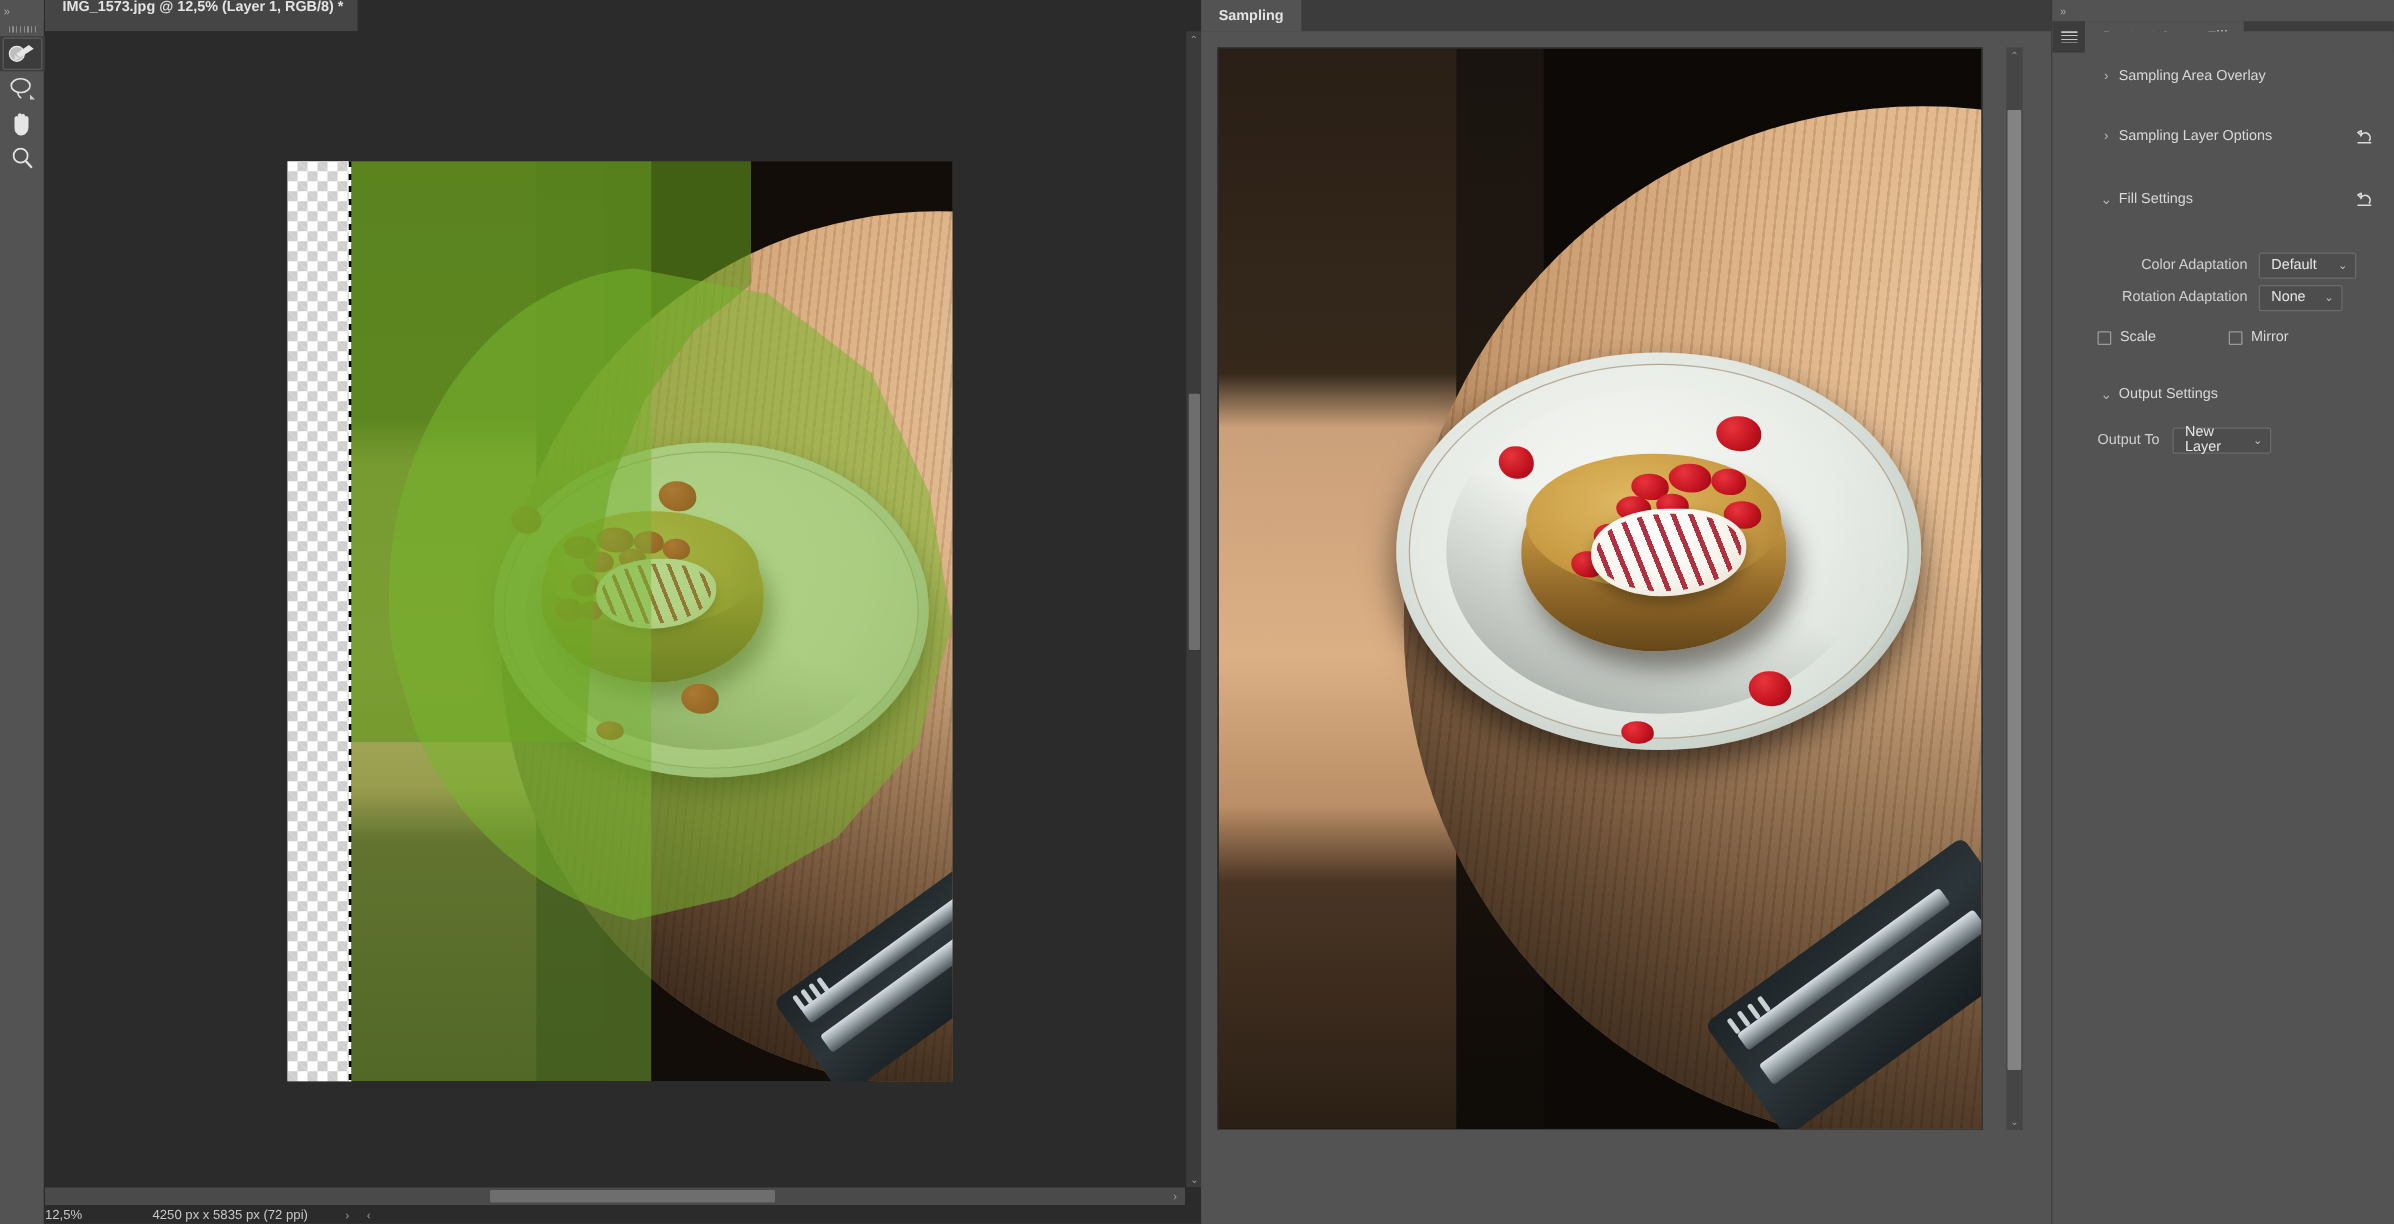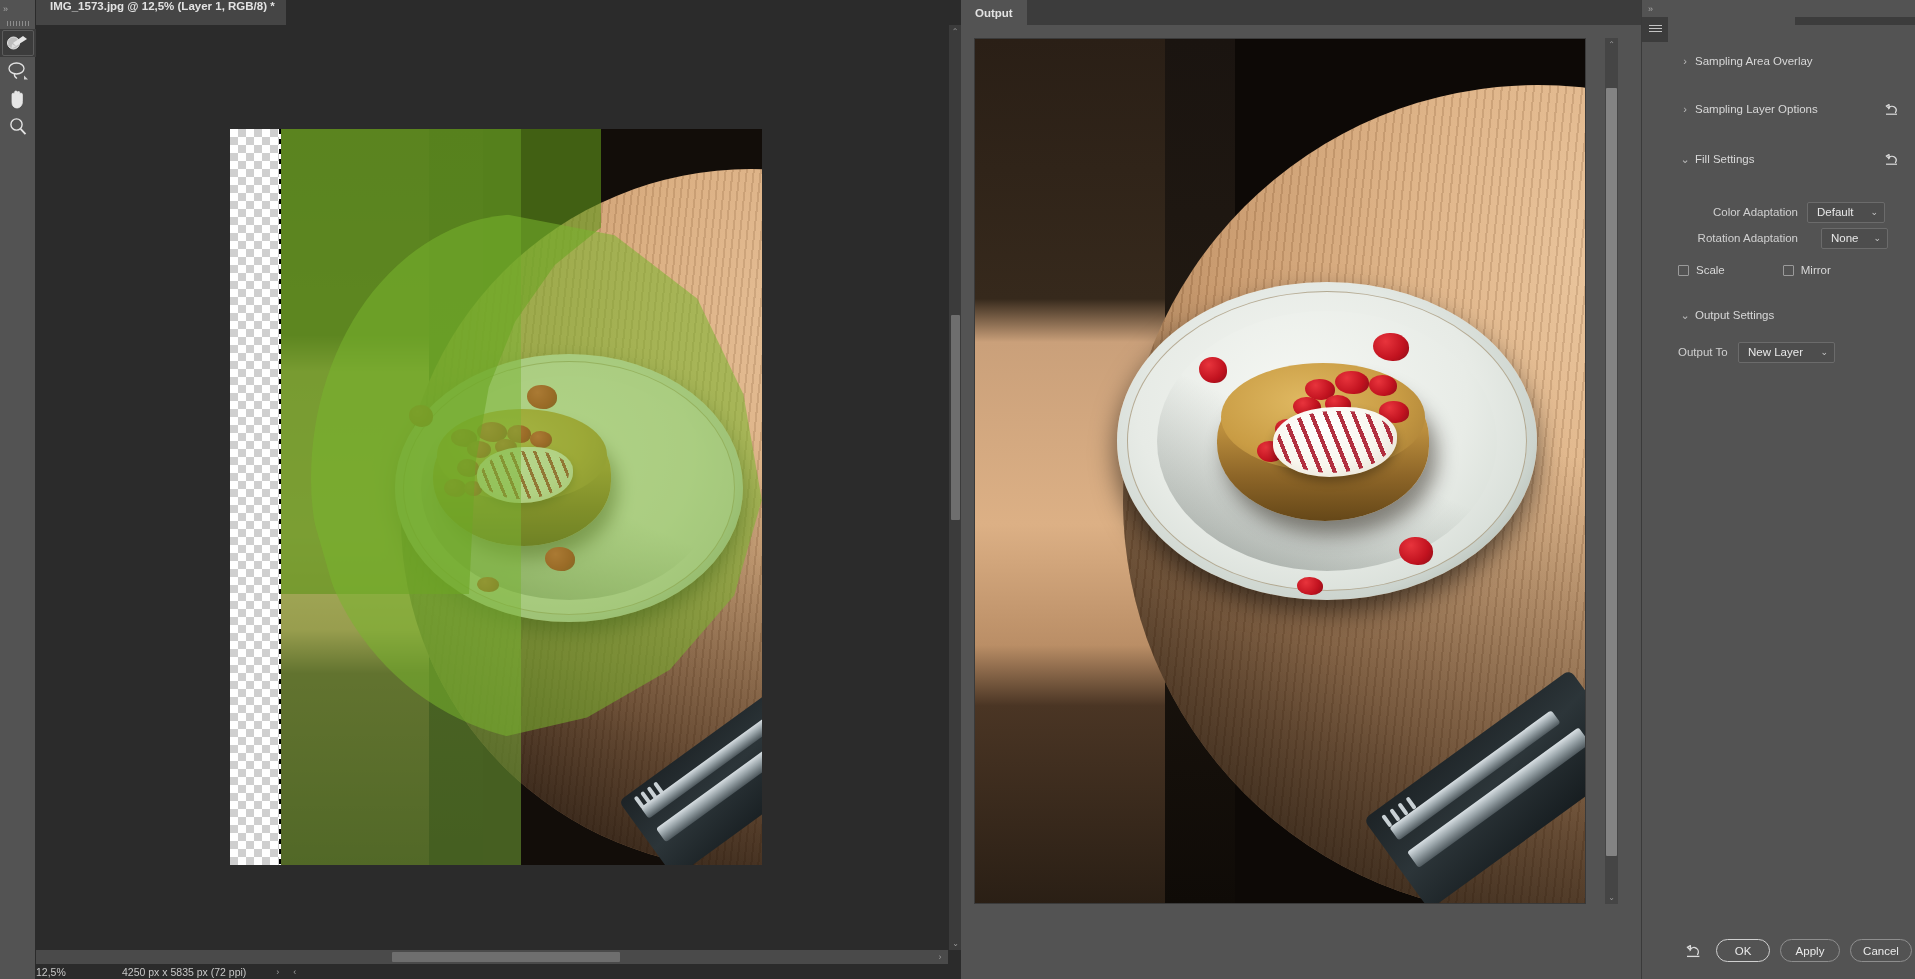--- a/index.html
+++ b/index.html
@@ -439,21 +439,21 @@
         <span id="st-dims">4250 px x 5835 px (72 ppi)</span>
         <span id="st-chev">›</span>
         <span id="st-chev2">‹</span>
       </div>
     </div>
   </div>
 
   <div id="preview-panel">
     <div id="pv-tabbar">
       <div id="pv-tab">
-        <span>Output</span>
+        <span>Sampling</span>
       </div>
     </div>
 
     <div id="pv-canvas">
       <div class="pv-scene">
         <div class="bg-dark" style="background:#0d0906;"></div>
         <div style="position:absolute;left:0;top:0;width:195px;height:866px;
              background:linear-gradient(180deg,#2a1f16 0%,#36291c 30%,#caa07a 35%,#dcb085 56%,#ba8e66 70%,#4a3524 77%,#2a1f15 100%);"></div>
         <div style="position:absolute;left:190px;top:0;width:70px;height:866px;
              background:linear-gradient(180deg,#1a1410 0%,#221a12 40%,#0f0b07 100%);"></div>
@@ -573,60 +573,42 @@
       <div class="row" style="margin-top:26px;">
         <span class="row-label" style="width:130px;">Color Adaptation</span>
         <div class="sel-box" style="width:78px; margin-left:9px;">
           <span>Default</span>
           <span class="car">⌄</span>
         </div>
       </div>
 
       <div class="row">
         <span class="row-label" style="width:130px;">Rotation Adaptation</span>
-        <div class="sel-box" style="width:67px; margin-left:23px;align-items:center;">
+        <div class="sel-box" style="width:67px; margin-left:9px;align-items:center;">
           <span>None</span>
           <span class="car">⌄</span>
         </div>
       </div>
 
       <div class="cbrow" style="margin-top:6px; padding-left:10px;">
         <span class="cb"></span>
         <span class="cb-lab">Scale</span>
         <span class="cb" style="margin-left:58px;"></span>
         <span class="cb-lab">Mirror</span>
       </div>
 
       <div class="sec-head" style="margin-top:18px;">
         <span class="chev">⌄</span>
         <span class="sec-title">Output Settings</span>
       </div>
 
       <div class="row" style="margin-top:10px;">
         <span class="row-label" style="width:62px; text-align:left; padding-left:10px;">Output To</span>
-        <div class="sel-box" style="width:97px; margin-left:8px;">
+        <div class="sel-box" style="width:79px; margin-left:8px;">
           <span>New Layer</span>
           <span class="car">⌄</span>
         </div>
       </div>
     </div>
 
-    <div id="rr-footer">
-      <span id="rr-footer-reset">
-        <svg width="17" height="16" viewBox="0 0 17 16">
-          <path d="M12.6 11.5 C13.9 9.4 13.4 6.7 11.4 5.3 C9.3 4 6.7 4.5 5.4 6.4 L5.4 3.5" fill="none" stroke="#dcdcdc" stroke-width="1.4" stroke-linecap="round"></path>
-          <path d="M5.4 6.9 L2.4 4.3 L5.4 2.7" fill="none" stroke="#dcdcdc" stroke-width="1.4" stroke-linecap="round" stroke-linejoin="round"></path>
-          <line x1="2" y1="13.4" x2="14.4" y2="13.4" stroke="#dcdcdc" stroke-width="1.3"></line>
-        </svg>
-      </span>
-      <div class="btn primary" id="btn-ok">
-        <span>OK</span>
-      </div>
-      <div class="btn" id="btn-apply">
-        <span>Apply</span>
-      </div>
-      <div class="btn" id="btn-cancel">
-        <span>Cancel</span>
-      </div>
-    </div>
   </div>
 
 </div>
 
 </body></html>

